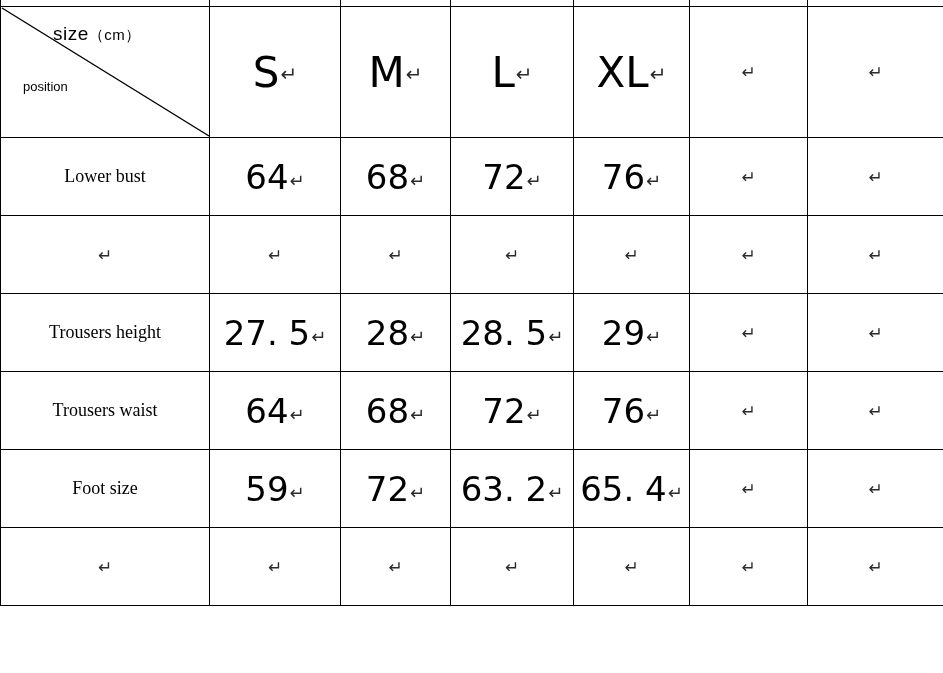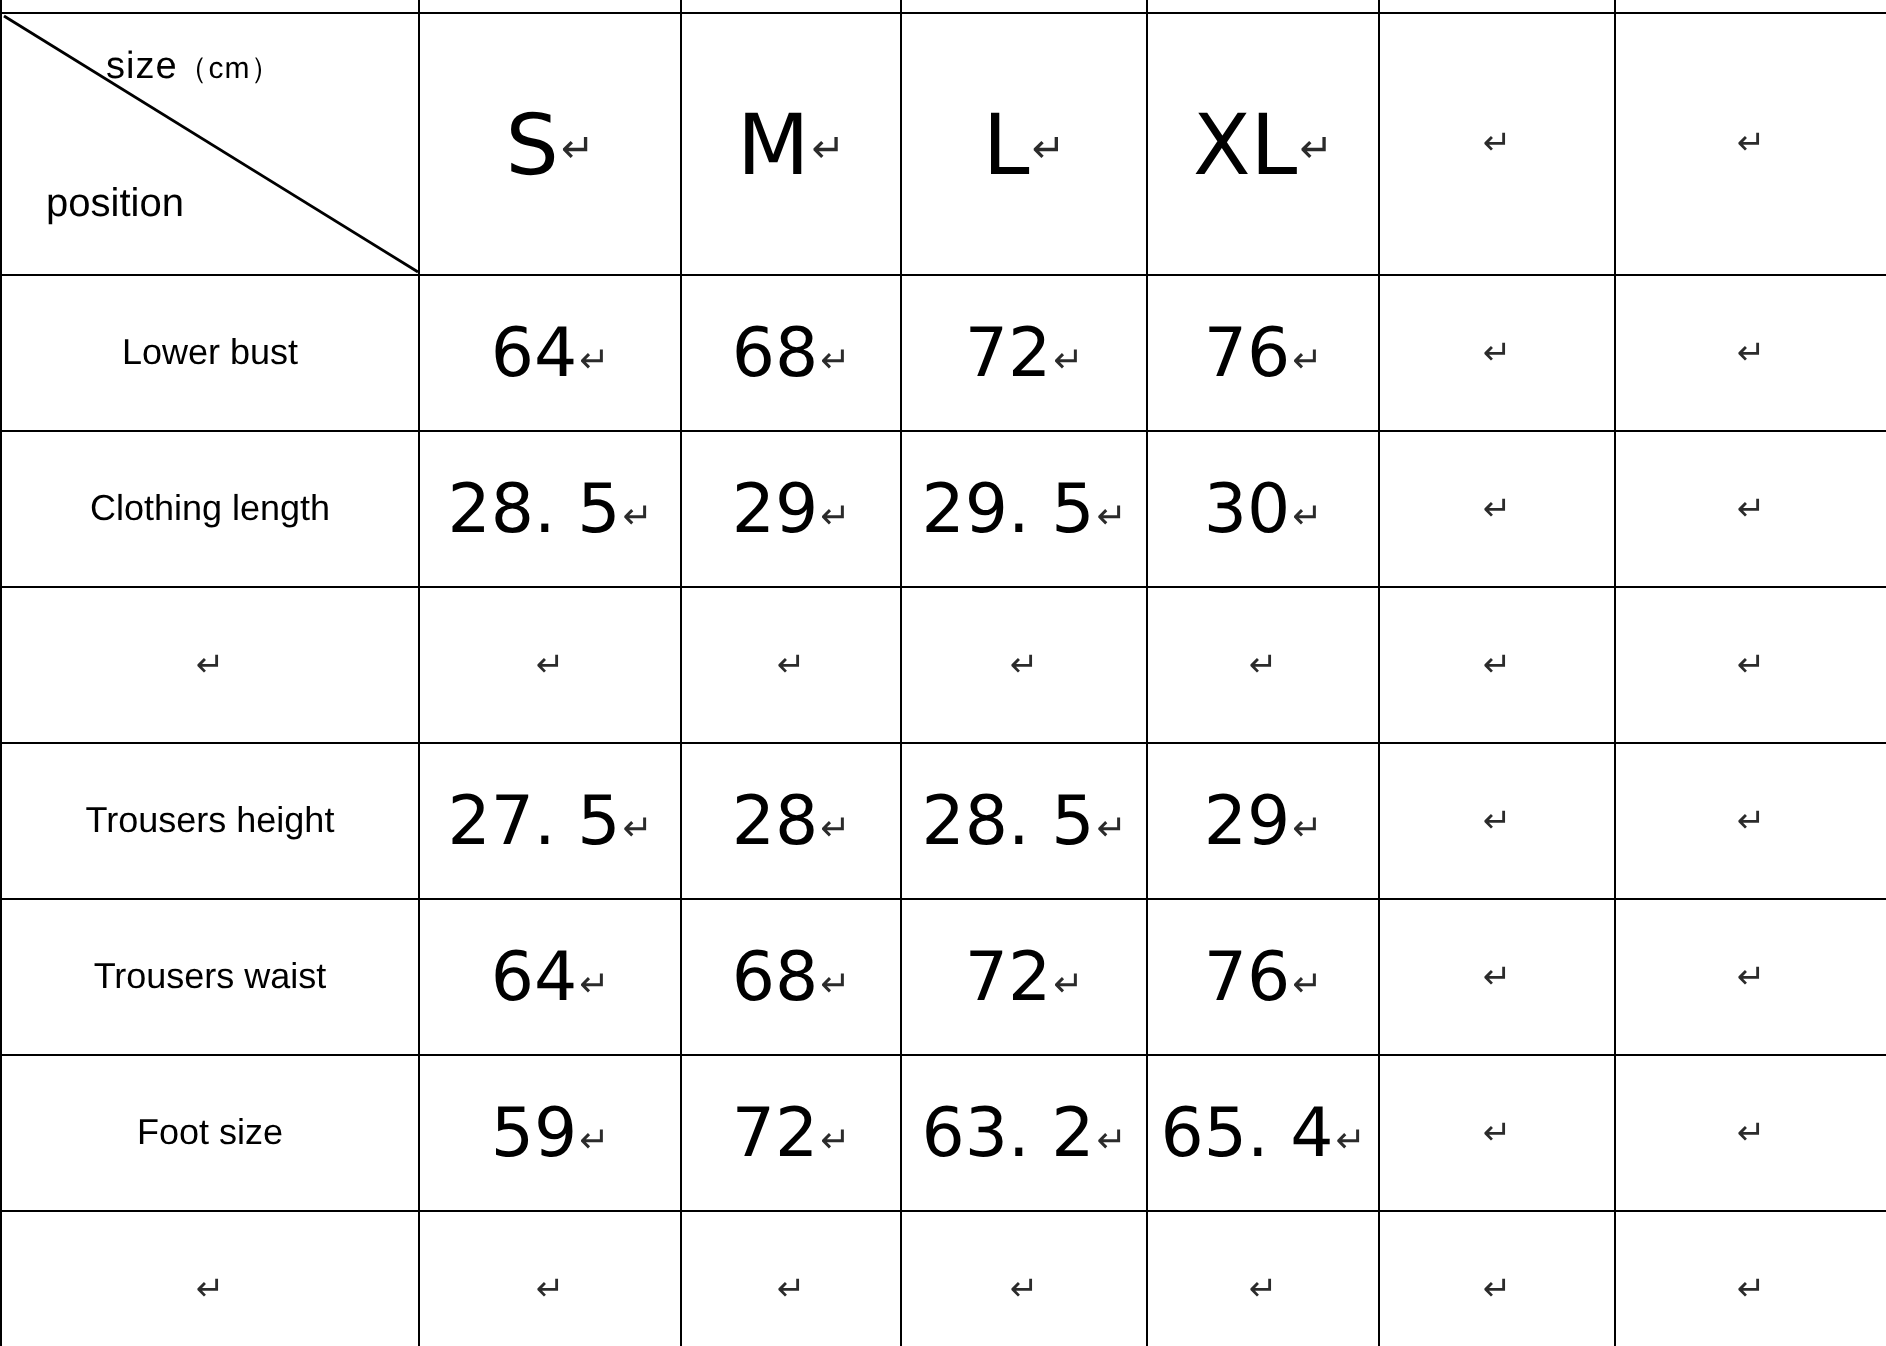--- a/index.html
+++ b/index.html
@@ -63,23 +63,23 @@
     left: 52px;
     font-size: 19px;
     letter-spacing: 0.5px;
     white-space: nowrap;
   }
   td.corner .lbl-size .cm {
     font-size: 15px;
   }
   td.corner .lbl-pos {
     position: absolute;
-    top: 84px;
+    top: 72px;
     left: 22px;
-    font-size: 20px;
+    font-size: 13px;
     white-space: nowrap;
   }
   .sz {
     font-size: 42px;
     font-family: "DejaVu Sans", sans-serif;
     letter-spacing: 0px;
   }
   .pilcrow {
     font-family: "DejaVu Sans", sans-serif;
     font-size: 17px;
@@ -88,21 +88,21 @@
   }
   .sz .pilcrow {
     font-size: 20px;
     vertical-align: 6px;
     margin-left: 1px;
   }
   tr.data-row td { height: 77px; }
   tr.blank-row td { height: 77px; }
   td.rowlabel {
     font-size: 18px;
-    font-family: Liberation Sans, sans-serif;
+    font-family: Liberation Serif, serif;
   }
   td.val {
     font-size: 34px;
     font-family: "DejaVu Sans", sans-serif;
     letter-spacing: 0px;
     white-space: nowrap;
   }
   td.val .pilcrow {
     font-size: 18px;
     vertical-align: 2px;
@@ -158,29 +158,20 @@
       <tr class="data-row">
         <td class="rowlabel">Lower bust</td>
         <td class="val"><span>64</span><span class="pilcrow">↵</span></td>
         <td class="val"><span>68</span><span class="pilcrow">↵</span></td>
         <td class="val"><span>72</span><span class="pilcrow">↵</span></td>
         <td class="val"><span>76</span><span class="pilcrow">↵</span></td>
         <td class="empty"><span class="pilcrow">↵</span></td>
         <td class="empty"><span class="pilcrow">↵</span></td>
       </tr>
 
-      <tr class="data-row">
-        <td class="rowlabel">Clothing length</td>
-        <td class="val"><span>28. 5</span><span class="pilcrow">↵</span></td>
-        <td class="val"><span>29</span><span class="pilcrow">↵</span></td>
-        <td class="val"><span>29. 5</span><span class="pilcrow">↵</span></td>
-        <td class="val"><span>30</span><span class="pilcrow">↵</span></td>
-        <td class="empty"><span class="pilcrow">↵</span></td>
-        <td class="empty"><span class="pilcrow">↵</span></td>
-      </tr>
 
       <tr class="blank-row">
         <td class="empty"><span class="pilcrow">↵</span></td>
         <td class="empty"><span class="pilcrow">↵</span></td>
         <td class="empty"><span class="pilcrow">↵</span></td>
         <td class="empty"><span class="pilcrow">↵</span></td>
         <td class="empty"><span class="pilcrow">↵</span></td>
         <td class="empty"><span class="pilcrow">↵</span></td>
         <td class="empty"><span class="pilcrow">↵</span></td>
       </tr>

